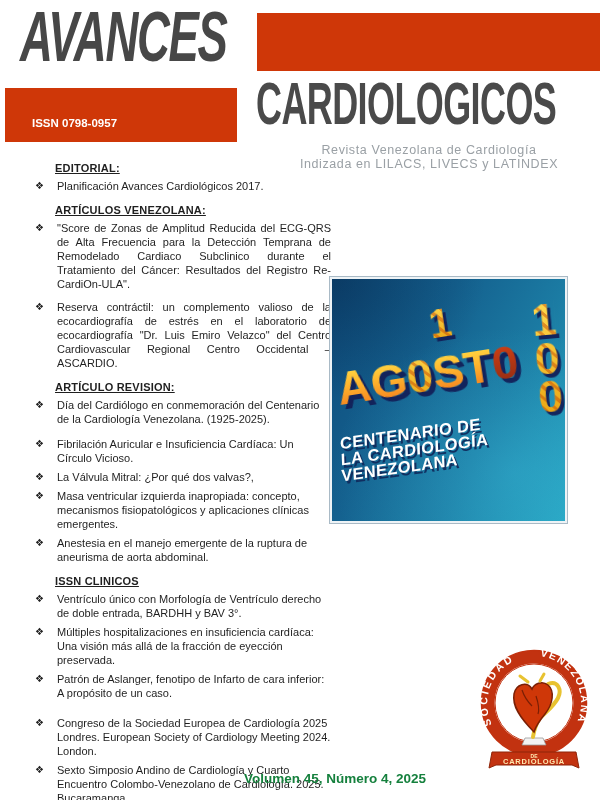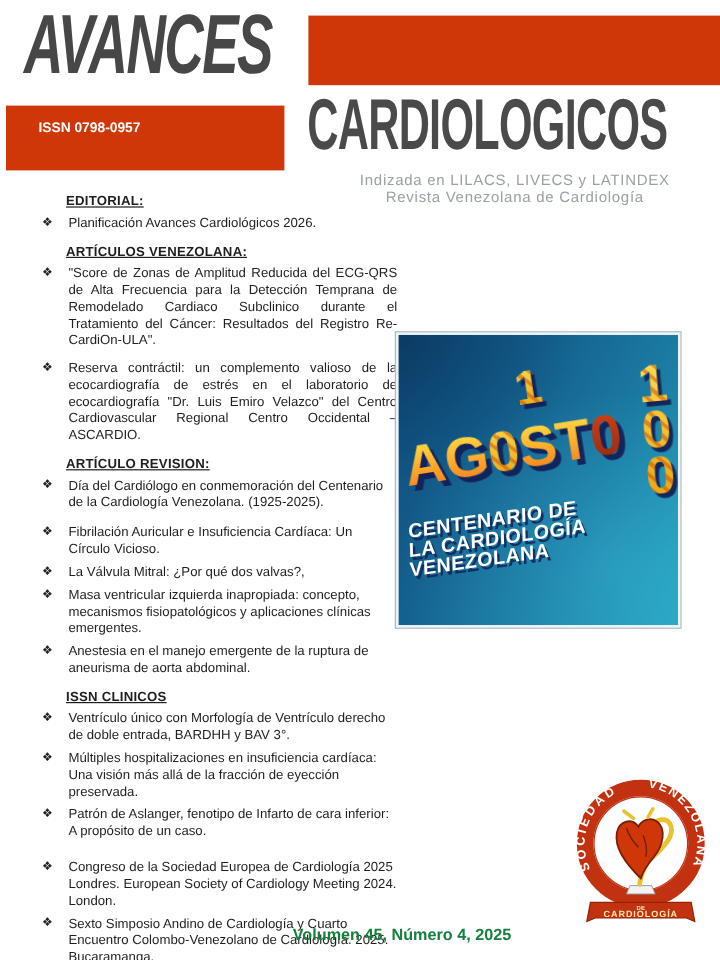--- a/index.html
+++ b/index.html
@@ -6,21 +6,21 @@
   body{width:600px;height:800px;position:relative;background:#ffffff;
        font-family:"Liberation Sans", sans-serif;overflow:hidden;}
 
   
   .red-band-top{position:absolute;left:257px;top:13px;width:343px;height:58px;background:#cf3708;}
   .title1{position:absolute;left:20px;top:2px;font-size:70px;font-weight:bold;font-style:italic;
           color:#474747;line-height:1;transform:scaleX(0.65);transform-origin:left top;
           letter-spacing:-2px;white-space:nowrap;}
   .issn-box{position:absolute;left:5px;top:88px;width:232px;height:54px;background:#cf3708;
             color:#ffffff;font-weight:bold;font-size:11.5px;line-height:15px;
-            padding:12px 0 0 27px;box-sizing:border-box;}
+            padding:28px 0 0 27px;box-sizing:border-box;}
   .title2{position:absolute;left:256px;top:74px;font-size:60px;font-weight:bold;color:#4a4a4a;
           line-height:1;transform:scaleX(0.60);transform-origin:left top;
           letter-spacing:-1px;white-space:nowrap;}
   .tagline{position:absolute;left:268px;top:143px;width:322px;text-align:center;
            color:#9aa0a5;font-size:12.5px;line-height:14px;letter-spacing:0.6px;white-space:nowrap;}
 
   
   .toc{position:absolute;left:35px;top:162px;width:296px;color:#1f1f1f;}
   .sec{margin-bottom:11px;}
   .sec-title{font-size:11px;font-weight:bold;text-decoration:underline;margin-bottom:5px;
@@ -70,31 +70,31 @@
 <div class="red-band-top"></div>
 <div class="title1">AVANCES</div>
 
 <div class="issn-box">
   <div>ISSN 0798-0957</div>
 </div>
 
 <div class="title2">CARDIOLOGICOS</div>
 
 <div class="tagline">
+  <div>Revista Venezolana de Cardiología</div>
   <div>Indizada en LILACS, LIVECS y LATINDEX</div>
-  <div>Revista Venezolana de Cardiología</div>
 </div>
 
 <div class="toc">
 
   <div class="sec">
     <div class="sec-title">EDITORIAL:</div>
     <div class="toc-item">
       <span class="bullet">❖</span>
-      <span class="item-text">Planificación Avances Cardiológicos 2026.</span>
+      <span class="item-text">Planificación Avances Cardiológicos 2017.</span>
     </div>
   </div>
 
   <div class="sec">
     <div class="sec-title">ARTÍCULOS VENEZOLANA:</div>
     <div class="toc-item">
       <span class="bullet">❖</span>
       <span class="item-text justify">"Score de Zonas de Amplitud Reducida del ECG-QRS de Alta Frecuencia para la Detección Temprana de Remodelado Cardiaco Subclinico durante el Tratamiento del Cáncer: Resultados del Registro Re-CardiOn-ULA".</span>
     </div>
     <div class="toc-item" style="margin-top:9px;">

